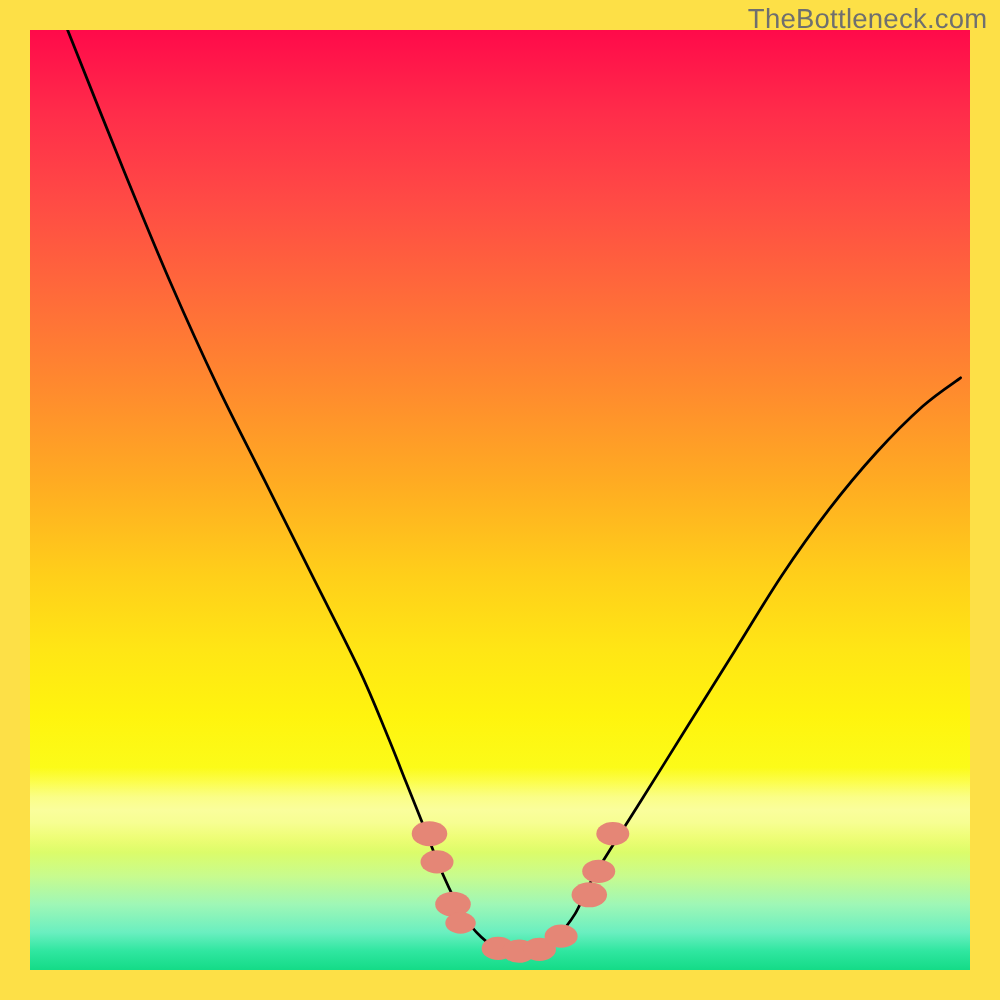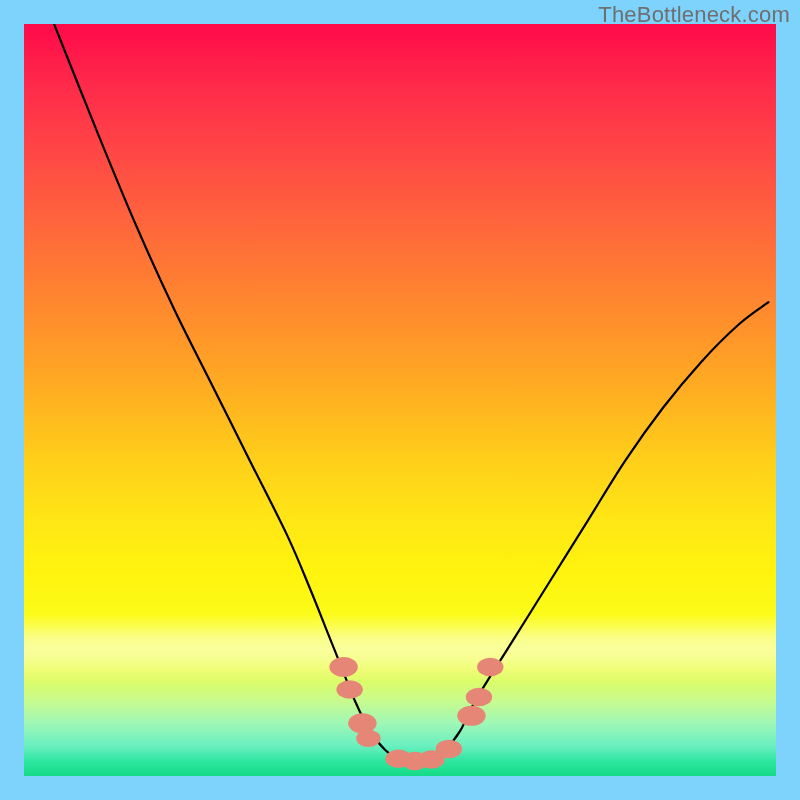--- a/index.html
+++ b/index.html
@@ -10,21 +10,21 @@
     background: #000;
     overflow: hidden;
     font-family: Arial, Helvetica, sans-serif;
   }
   .frame {
     position: absolute;
     top: 0;
     left: 0;
     width: 800px;
     height: 800px;
-    background: #7dd3fc;
+    background: #fde047;
   }
   .plot {
     position: absolute;
     top: 24px;
     left: 24px;
     width: 752px;
     height: 752px;
     overflow: hidden;
   }
   .gradient {

